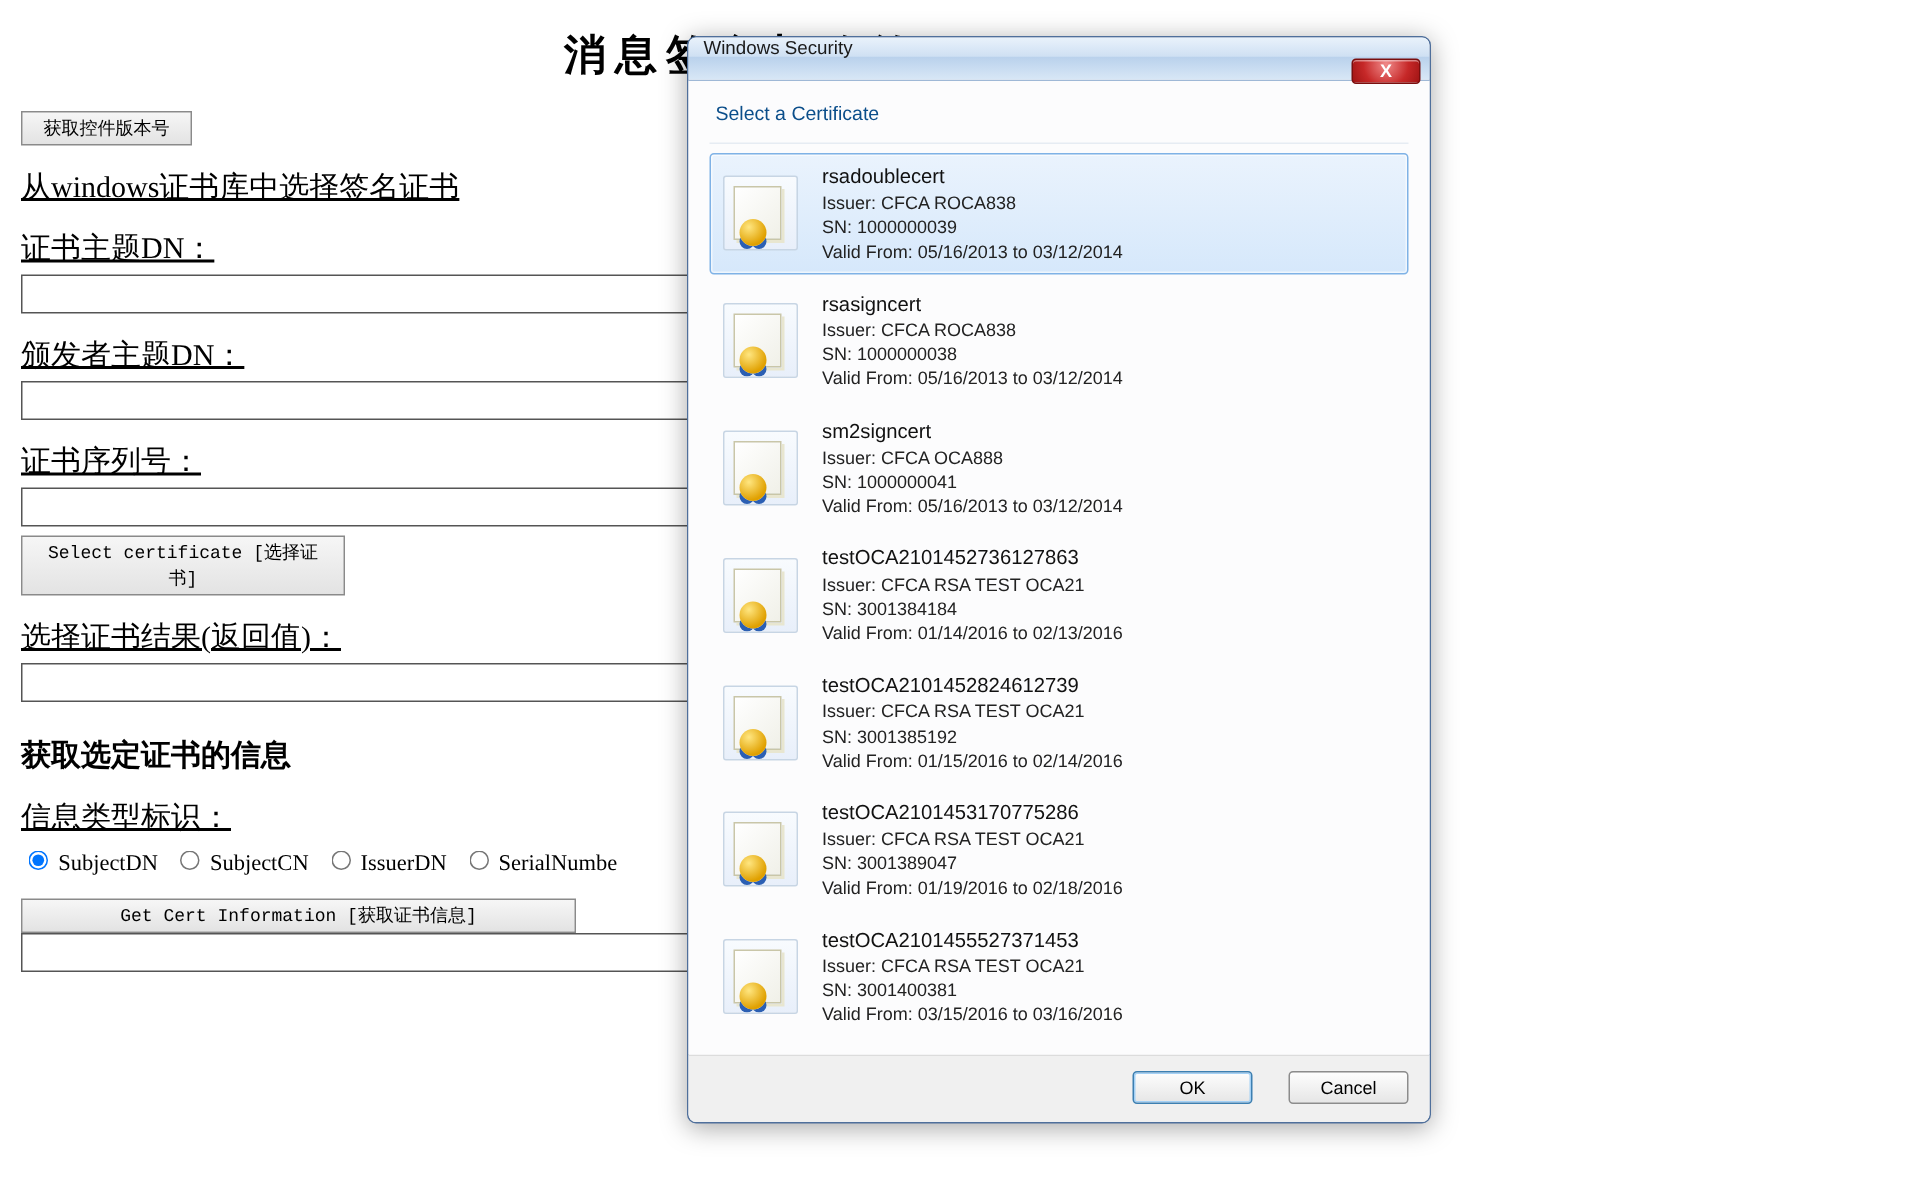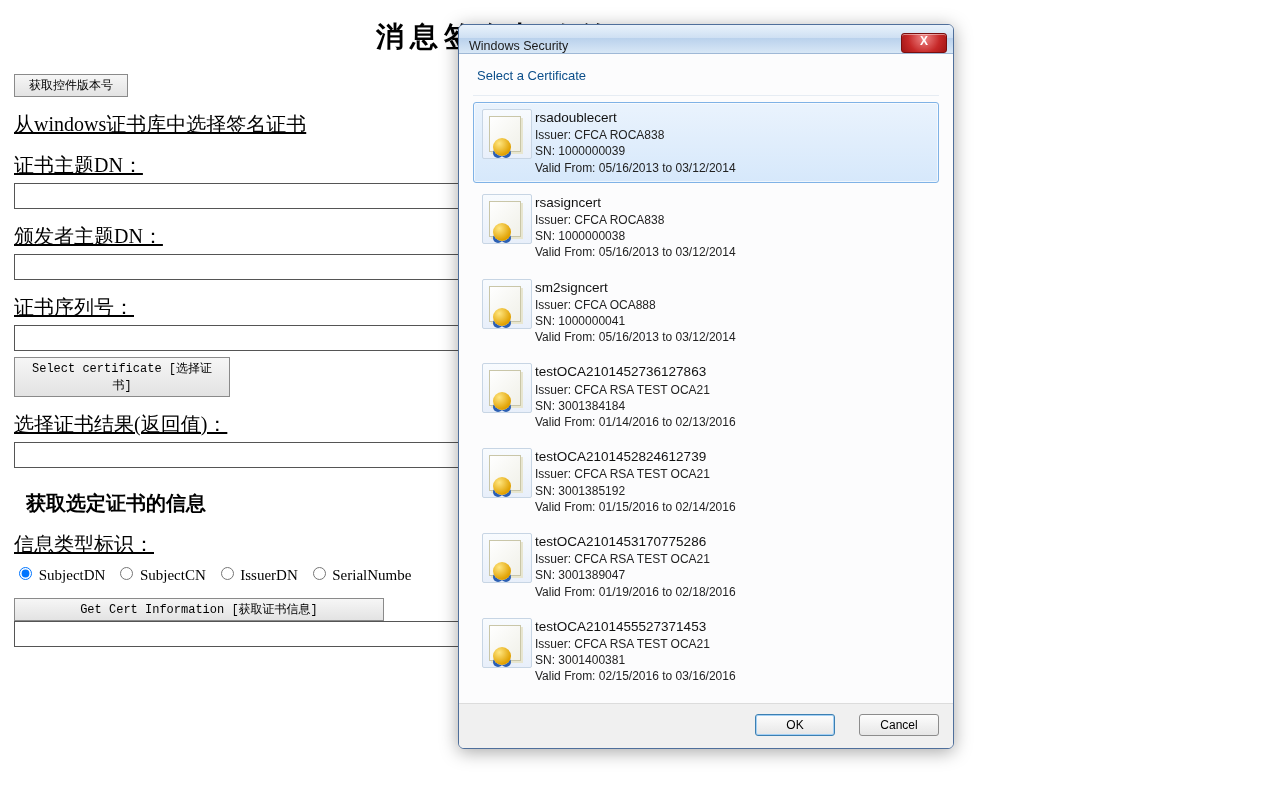--- a/index.html
+++ b/index.html
@@ -47,21 +47,21 @@
     height: 22px;
     border: 1px solid #555;
     padding: 1px 4px;
     font-size: 13px;
     background: #fff;
   }
   h2.section {
     font-family: "SimSun", serif;
     font-size: 20px;
     font-weight: bold;
-    margin: 22px 0 14px 12px;
+    margin: 22px 0 14px 0;
   }
   .radios {
     font-family: "Times New Roman", serif;
     font-size: 15px;
     margin: 6px 0 14px 0;
   }
   .radios label { margin-right: 6px; }
 
   
   .dialog {
@@ -74,24 +74,25 @@
     box-shadow: 0 3px 18px rgba(0,0,0,.35);
     background: #fff;
     font-family: "Segoe UI", Tahoma, sans-serif;
   }
   .titlebar {
     height: 28px;
     border-radius: 5px 5px 0 0;
     background: linear-gradient(#e9f2fb, #cfe0f3 45%, #b9d1ec 46%, #d8e7f6);
     border-bottom: 1px solid #9fb8d6;
     display: flex;
-    align-items: flex-end;
+    align-items: flex-start;
     padding: 0 6px 0 10px;
     font-size: 12.5px;
     color: #1a1a1a;
+    flex-direction: column;
   }
   .close {
     margin-left: auto;
     width: 44px;
     height: 18px;
     border-radius: 3px;
     background: radial-gradient(circle at 50% 20%, #f08a8a, #c62828 60%, #a01414);
     border: 1px solid #7a0e0e;
     color: #fff;
     font-weight: bold;
@@ -109,26 +110,27 @@
     color: #0b4e8a;
     font-size: 13px;
     padding: 4px 4px 12px 4px;
   }
   .cert-list {
     border-top: 1px solid #e6ecf3;
     padding-top: 6px;
   }
   .cert {
     display: flex;
-    gap: 3px;
+    gap: 16px;
     padding: 6px 8px;
     border: 1px solid transparent;
     border-radius: 3px;
     margin-bottom: 4px;
     cursor: pointer;
+    align-items: center;
   }
   .cert.selected {
     background: linear-gradient(#eaf3fd, #d6e8fb);
     border: 1px solid #7fb2e6;
     box-shadow: inset 0 0 0 1px rgba(255,255,255,.6);
   }
   .cert-icon {
     width: 48px;
     height: 48px;
     flex: 0 0 48px;
@@ -276,21 +278,21 @@
             <div>SN: 3001389047</div>
             <div>Valid From: 01/19/2016 to 02/18/2016</div>
           </div>
         </div>
         <div class="cert">
           <div class="cert-icon"></div>
           <div class="cert-text">
             <div class="cert-name">testOCA2101455527371453</div>
             <div>Issuer: CFCA RSA TEST OCA21</div>
             <div>SN: 3001400381</div>
-            <div>Valid From: 02/15/2016 to 03/16/2016</div>
+            <div>Valid From: 03/15/2016 to 03/16/2016</div>
           </div>
         </div>
       </div>
   </div>
   <div class="dlg-footer">
     <button class="win-btn default">OK</button>
     <button class="win-btn">Cancel</button>
   </div>
 </div>
 

